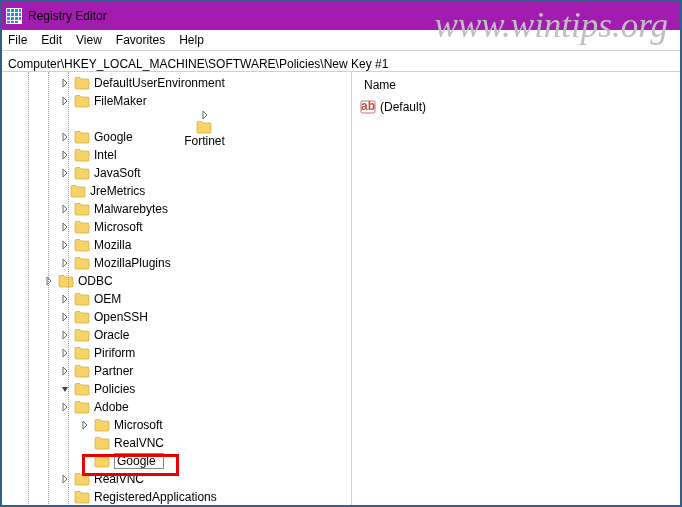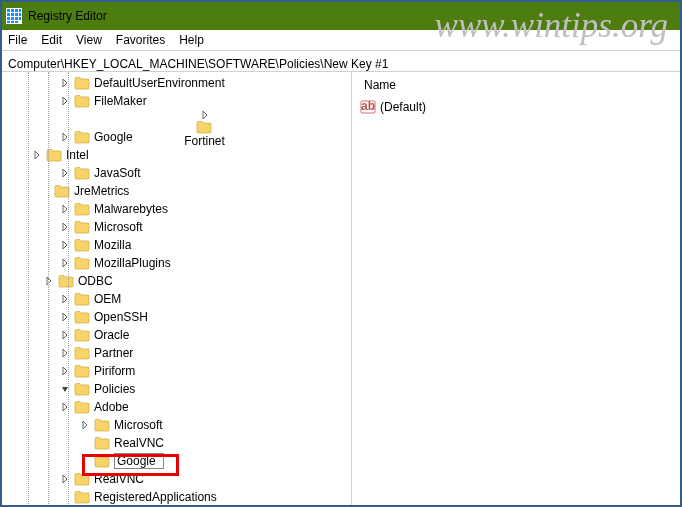--- a/index.html
+++ b/index.html
@@ -1,17 +1,17 @@
 <!DOCTYPE html>
 <html><head>
 <meta charset="utf-8">
 <style>
 * { margin: 0; padding: 0; box-sizing: border-box; font-family: "Segoe UI", Tahoma, sans-serif; font-size: 12px; }
 body { width: 682px; height: 507px; background: #fff; border: 2px solid #325d8f; overflow: hidden; position: relative; }
-.title-bar { height: 28px; display: flex; align-items: center; padding: 13px 4px; background: #4d7c0f; text-align: center; }
+.title-bar { height: 28px; display: flex; align-items: center; padding: 13px 4px; background: #a21caf; text-align: center; }
 .app-icon { width: 16px; height: 16px; margin-right: 6px; display: inline-flex; align-items: center; justify-content: center; }
 .app-icon svg { width: 16px; height: 16px; }
 .app-title { color: #000; }
 .watermark { position: absolute; top: 4px; right: 12px; font-size: 35px; color: #bfbfbf; font-family: Georgia, serif; font-style: italic; pointer-events: none; letter-spacing: 0; }
 .menu-bar { height: 20px; display: flex; align-items: center; padding: 0 6px; gap: 14px; }
 .menu-item { color: #000; cursor: default; }
 .address-bar { height: 22px; border-top: 1px solid #d0d0d0; border-bottom: 1px solid #d0d0d0; display: flex; align-items: flex-end; padding: 0 6px; }
 .address-text { color: #000; white-space: nowrap; }
 .main { display: flex; height: calc(507px - 28px - 20px - 22px - 4px); }
 .tree-panel { width: 350px; border-right: 1px solid #d0d0d0; overflow-y: auto; overflow-x: hidden; position: relative; padding-top: 2px; }
@@ -126,21 +126,21 @@
               <path d="M3 1 L7 5 L3 9 Z" fill="none" stroke="#666" stroke-width="1"></path>
             </svg>
           </span>
           <span class="folder-icon">
             <svg viewBox="0 0 16 14">
               <path d="M1 3 L1 12 Q1 13 2 13 L14 13 Q15 13 15 12 L15 4 Q15 3 14 3 L7 3 L6 1.5 L2 1.5 Q1 1.5 1 3 Z" fill="#f7d36a" stroke="#c9a227" stroke-width="0.6"></path>
             </svg>
           </span>
           <span class="node-label">Google</span>
         </div>
-        <div class="node" style="padding-left: 28px; text-align: center;">
+        <div class="node" style="padding-left: 56px; text-align: center;">
           <span class="toggler">
             <svg width="10" height="10" viewBox="0 0 10 10">
               <path d="M3 1 L7 5 L3 9 Z" fill="none" stroke="#666" stroke-width="1"></path>
             </svg>
           </span>
           <span class="folder-icon">
             <svg viewBox="0 0 16 14">
               <path d="M1 3 L1 12 Q1 13 2 13 L14 13 Q15 13 15 12 L15 4 Q15 3 14 3 L7 3 L6 1.5 L2 1.5 Q1 1.5 1 3 Z" fill="#f7d36a" stroke="#c9a227" stroke-width="0.6"></path>
             </svg>
           </span>
@@ -152,21 +152,21 @@
               <path d="M3 1 L7 5 L3 9 Z" fill="none" stroke="#666" stroke-width="1"></path>
             </svg>
           </span>
           <span class="folder-icon">
             <svg viewBox="0 0 16 14">
               <path d="M1 3 L1 12 Q1 13 2 13 L14 13 Q15 13 15 12 L15 4 Q15 3 14 3 L7 3 L6 1.5 L2 1.5 Q1 1.5 1 3 Z" fill="#f7d36a" stroke="#c9a227" stroke-width="0.6"></path>
             </svg>
           </span>
           <span class="node-label">JavaSoft</span>
         </div>
-        <div class="node" style="padding-left: 36px;">
+        <div class="node" style="padding-left: 52px;">
           <span class="toggler blank"></span>
           <span class="folder-icon">
             <svg viewBox="0 0 16 14">
               <path d="M1 3 L1 12 Q1 13 2 13 L14 13 Q15 13 15 12 L15 4 Q15 3 14 3 L7 3 L6 1.5 L2 1.5 Q1 1.5 1 3 Z" fill="#f7d36a" stroke="#c9a227" stroke-width="0.6"></path>
             </svg>
           </span>
           <span class="node-label">JreMetrics</span>
         </div>
         <div class="node" style="padding-left: 56px;">
           <span class="toggler">
@@ -276,34 +276,34 @@
           <span class="toggler">
             <svg width="10" height="10" viewBox="0 0 10 10">
               <path d="M3 1 L7 5 L3 9 Z" fill="none" stroke="#666" stroke-width="1"></path>
             </svg>
           </span>
           <span class="folder-icon">
             <svg viewBox="0 0 16 14">
               <path d="M1 3 L1 12 Q1 13 2 13 L14 13 Q15 13 15 12 L15 4 Q15 3 14 3 L7 3 L6 1.5 L2 1.5 Q1 1.5 1 3 Z" fill="#f7d36a" stroke="#c9a227" stroke-width="0.6"></path>
             </svg>
           </span>
+          <span class="node-label">Piriform</span>
+        </div>
+        <div class="node" style="padding-left: 56px;">
+          <span class="toggler">
+            <svg width="10" height="10" viewBox="0 0 10 10">
+              <path d="M3 1 L7 5 L3 9 Z" fill="none" stroke="#666" stroke-width="1"></path>
+            </svg>
+          </span>
+          <span class="folder-icon">
+            <svg viewBox="0 0 16 14">
+              <path d="M1 3 L1 12 Q1 13 2 13 L14 13 Q15 13 15 12 L15 4 Q15 3 14 3 L7 3 L6 1.5 L2 1.5 Q1 1.5 1 3 Z" fill="#f7d36a" stroke="#c9a227" stroke-width="0.6"></path>
+            </svg>
+          </span>
           <span class="node-label">Partner</span>
-        </div>
-        <div class="node" style="padding-left: 56px;">
-          <span class="toggler">
-            <svg width="10" height="10" viewBox="0 0 10 10">
-              <path d="M3 1 L7 5 L3 9 Z" fill="none" stroke="#666" stroke-width="1"></path>
-            </svg>
-          </span>
-          <span class="folder-icon">
-            <svg viewBox="0 0 16 14">
-              <path d="M1 3 L1 12 Q1 13 2 13 L14 13 Q15 13 15 12 L15 4 Q15 3 14 3 L7 3 L6 1.5 L2 1.5 Q1 1.5 1 3 Z" fill="#f7d36a" stroke="#c9a227" stroke-width="0.6"></path>
-            </svg>
-          </span>
-          <span class="node-label">Piriform</span>
         </div>
         <div class="node" style="padding-left: 56px;">
           <span class="toggler">
             <svg width="10" height="10" viewBox="0 0 10 10">
               <path d="M2 3 L8 3 L5 8 Z" fill="#404040"></path>
             </svg>
           </span>
           <span class="folder-icon">
             <svg viewBox="0 0 16 14">
               <path d="M1 3 L1 12 Q1 13 2 13 L14 13 Q15 13 15 12 L15 4 Q15 3 14 3 L7 3 L6 1.5 L2 1.5 Q1 1.5 1 3 Z" fill="#f7d36a" stroke="#c9a227" stroke-width="0.6"></path>

